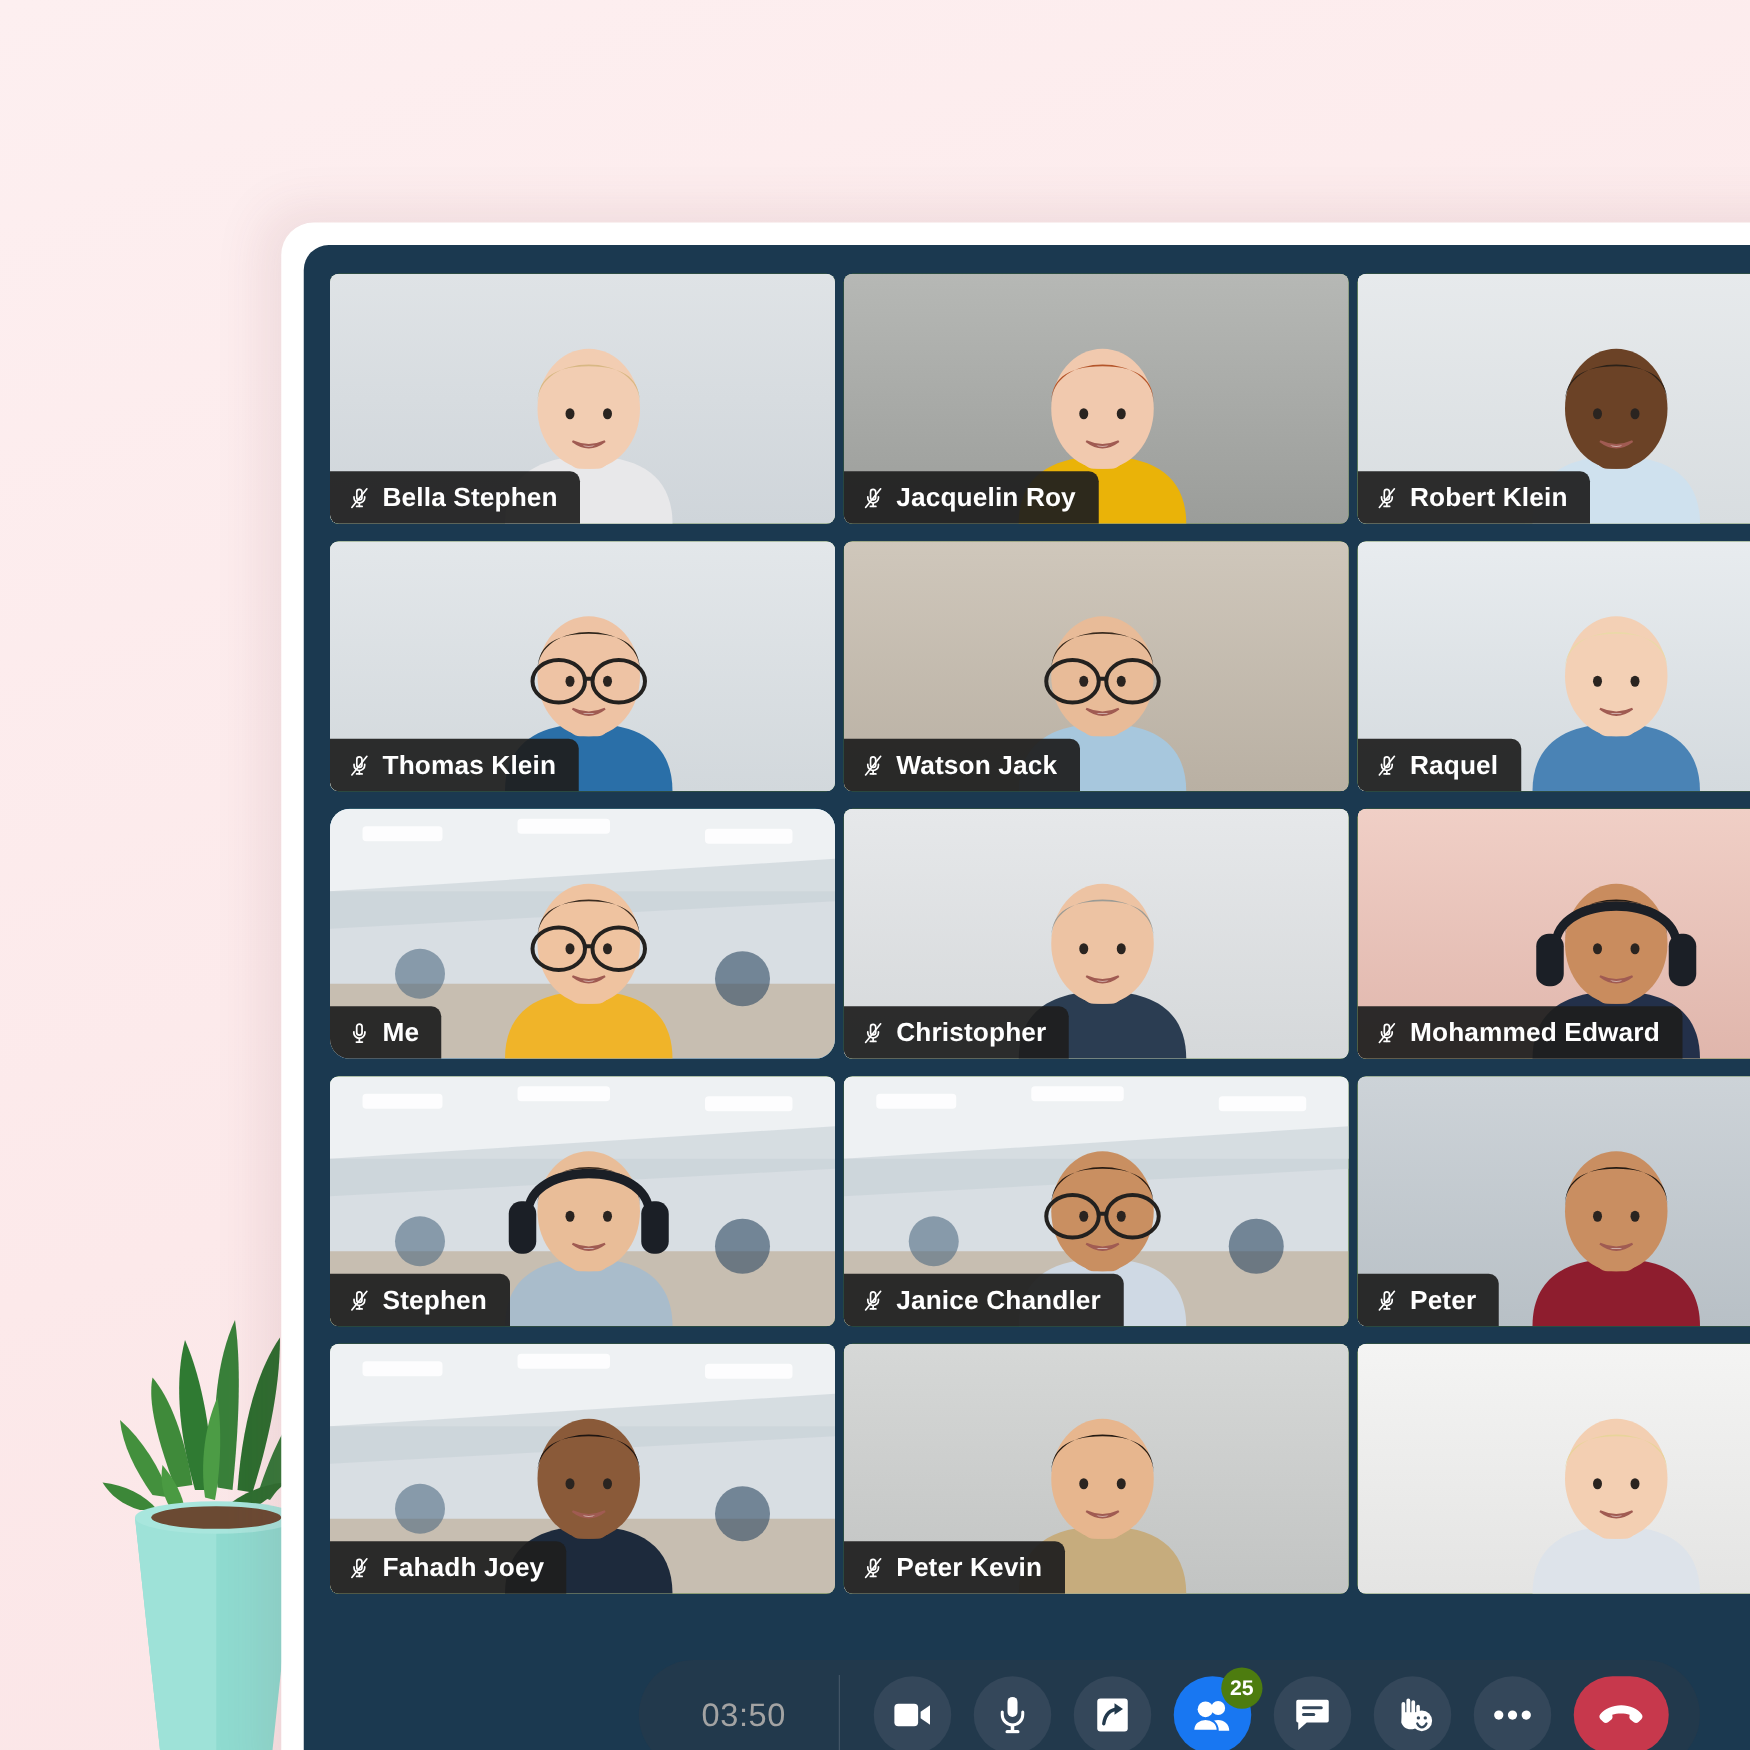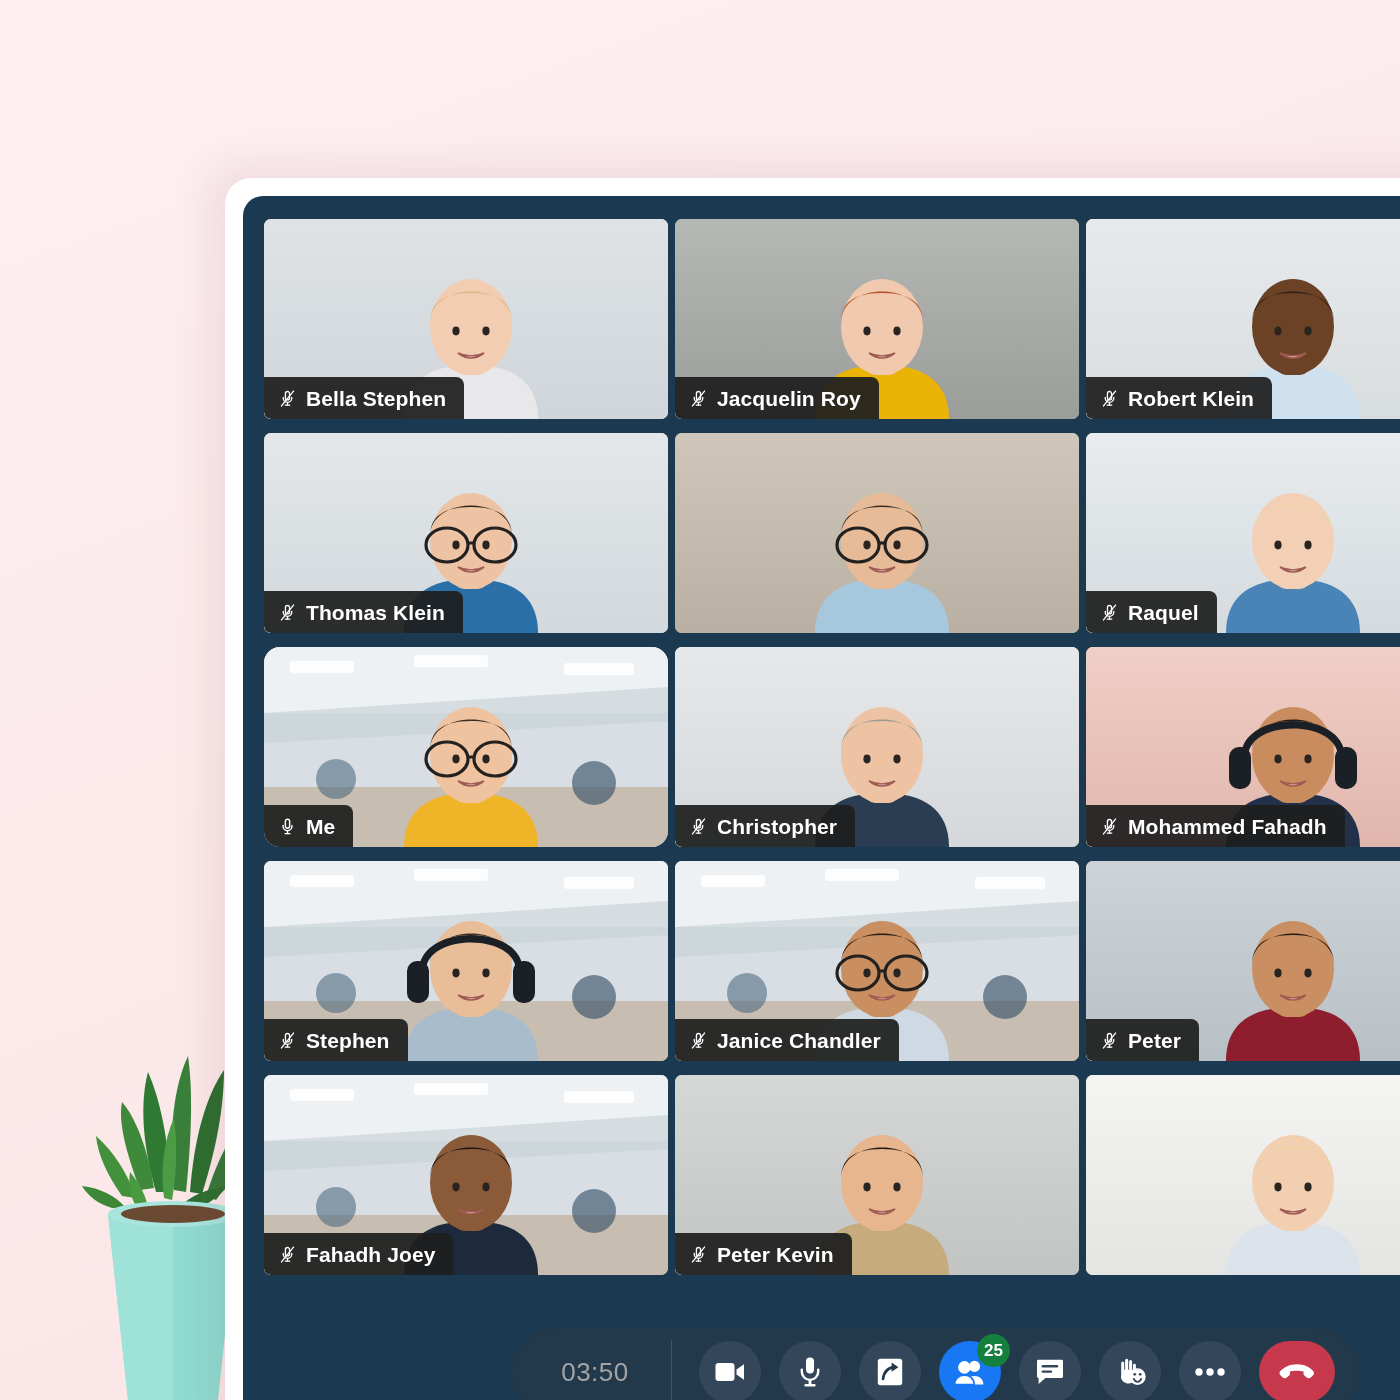--- a/index.html
+++ b/index.html
@@ -173,21 +173,21 @@
   .ctrl-btn.danger  { background: #c7384c; width: 76px; border-radius: 38px; }
 
   .badge-count {
     position: absolute;
     top: -7px;
     right: -9px;
     min-width: 33px;
     height: 33px;
     padding: 0 6px;
     border-radius: 17px;
-    background: #15803d;
+    background: #4d7c0f;
     color: #ffffff;
     font-size: 17px;
     font-weight: 700;
     display: flex;
     align-items: center;
     justify-content: center;
     line-height: 1;
     margin-left: 32px;
   }
 </style>
@@ -414,20 +414,34 @@
 
     <g fill="none" stroke="#23211f" stroke-width="3.2">
       <ellipse cx="183" cy="112" rx="21" ry="17"></ellipse>
       <ellipse cx="231" cy="112" rx="21" ry="17"></ellipse>
       <path d="M204 110 h6"></path>
     </g>
 
     </g>
   </svg>
         </div>
+        <div class="name-plate">
+          <span class="mic-glyph">
+            <svg viewBox="0 0 24 24" xmlns="http://www.w3.org/2000/svg">
+  <g fill="none" stroke="#ffffff" stroke-width="1.7" stroke-linecap="round">
+    <path d="M12 3.2c-1.5 0-2.6 1.1-2.6 2.5v5.6c0 1.4 1.1 2.5 2.6 2.5s2.6-1.1 2.6-2.5V5.7c0-1.4-1.1-2.5-2.6-2.5z"></path>
+    <path d="M6.6 10.6v.9c0 3 2.4 5.4 5.4 5.4s5.4-2.4 5.4-5.4v-.9"></path>
+    <path d="M12 16.9v3.4"></path>
+    <path d="M9.2 20.4h5.6"></path>
+    <path d="M4.4 21.4L19.6 2.6"></path>
+  </g>
+</svg>
+          </span>
+          <span class="participant-name">Watson Jack</span>
+        </div>
       </div>
       <div class="video-tile">
         <div class="tile-photo">
           <svg viewBox="0 0 404 200" xmlns="http://www.w3.org/2000/svg" preserveAspectRatio="xMidYMid slice">
     <defs>
       <linearGradient id="g5" x1="0" y1="0" x2="0" y2="1">
         <stop offset="0%" stop-color="#e8ecef"></stop>
         <stop offset="100%" stop-color="#d4dade"></stop>
       </linearGradient>
     </defs>
@@ -589,21 +603,21 @@
             <svg viewBox="0 0 24 24" xmlns="http://www.w3.org/2000/svg">
   <g fill="none" stroke="#ffffff" stroke-width="1.7" stroke-linecap="round">
     <path d="M12 3.2c-1.5 0-2.6 1.1-2.6 2.5v5.6c0 1.4 1.1 2.5 2.6 2.5s2.6-1.1 2.6-2.5V5.7c0-1.4-1.1-2.5-2.6-2.5z"></path>
     <path d="M6.6 10.6v.9c0 3 2.4 5.4 5.4 5.4s5.4-2.4 5.4-5.4v-.9"></path>
     <path d="M12 16.9v3.4"></path>
     <path d="M9.2 20.4h5.6"></path>
     <path d="M4.4 21.4L19.6 2.6"></path>
   </g>
 </svg>
           </span>
-          <span class="participant-name">Mohammed Fahadh</span>
+          <span class="participant-name">Mohammed Edward</span>
         </div>
       </div>
       <div class="video-tile">
         <div class="tile-photo">
           <svg viewBox="0 0 404 200" xmlns="http://www.w3.org/2000/svg" preserveAspectRatio="xMidYMid slice">
     <defs>
       <linearGradient id="g9" x1="0" y1="0" x2="0" y2="1">
         <stop offset="0%" stop-color="#c3b9ab"></stop>
         <stop offset="100%" stop-color="#a79c8e"></stop>
       </linearGradient>

